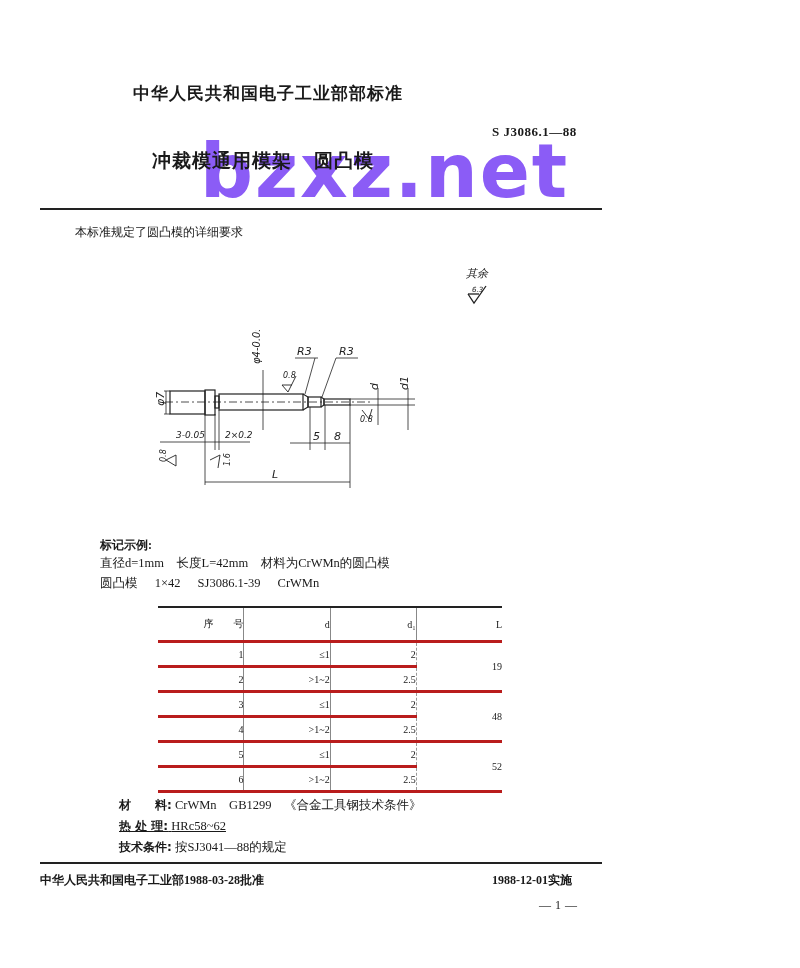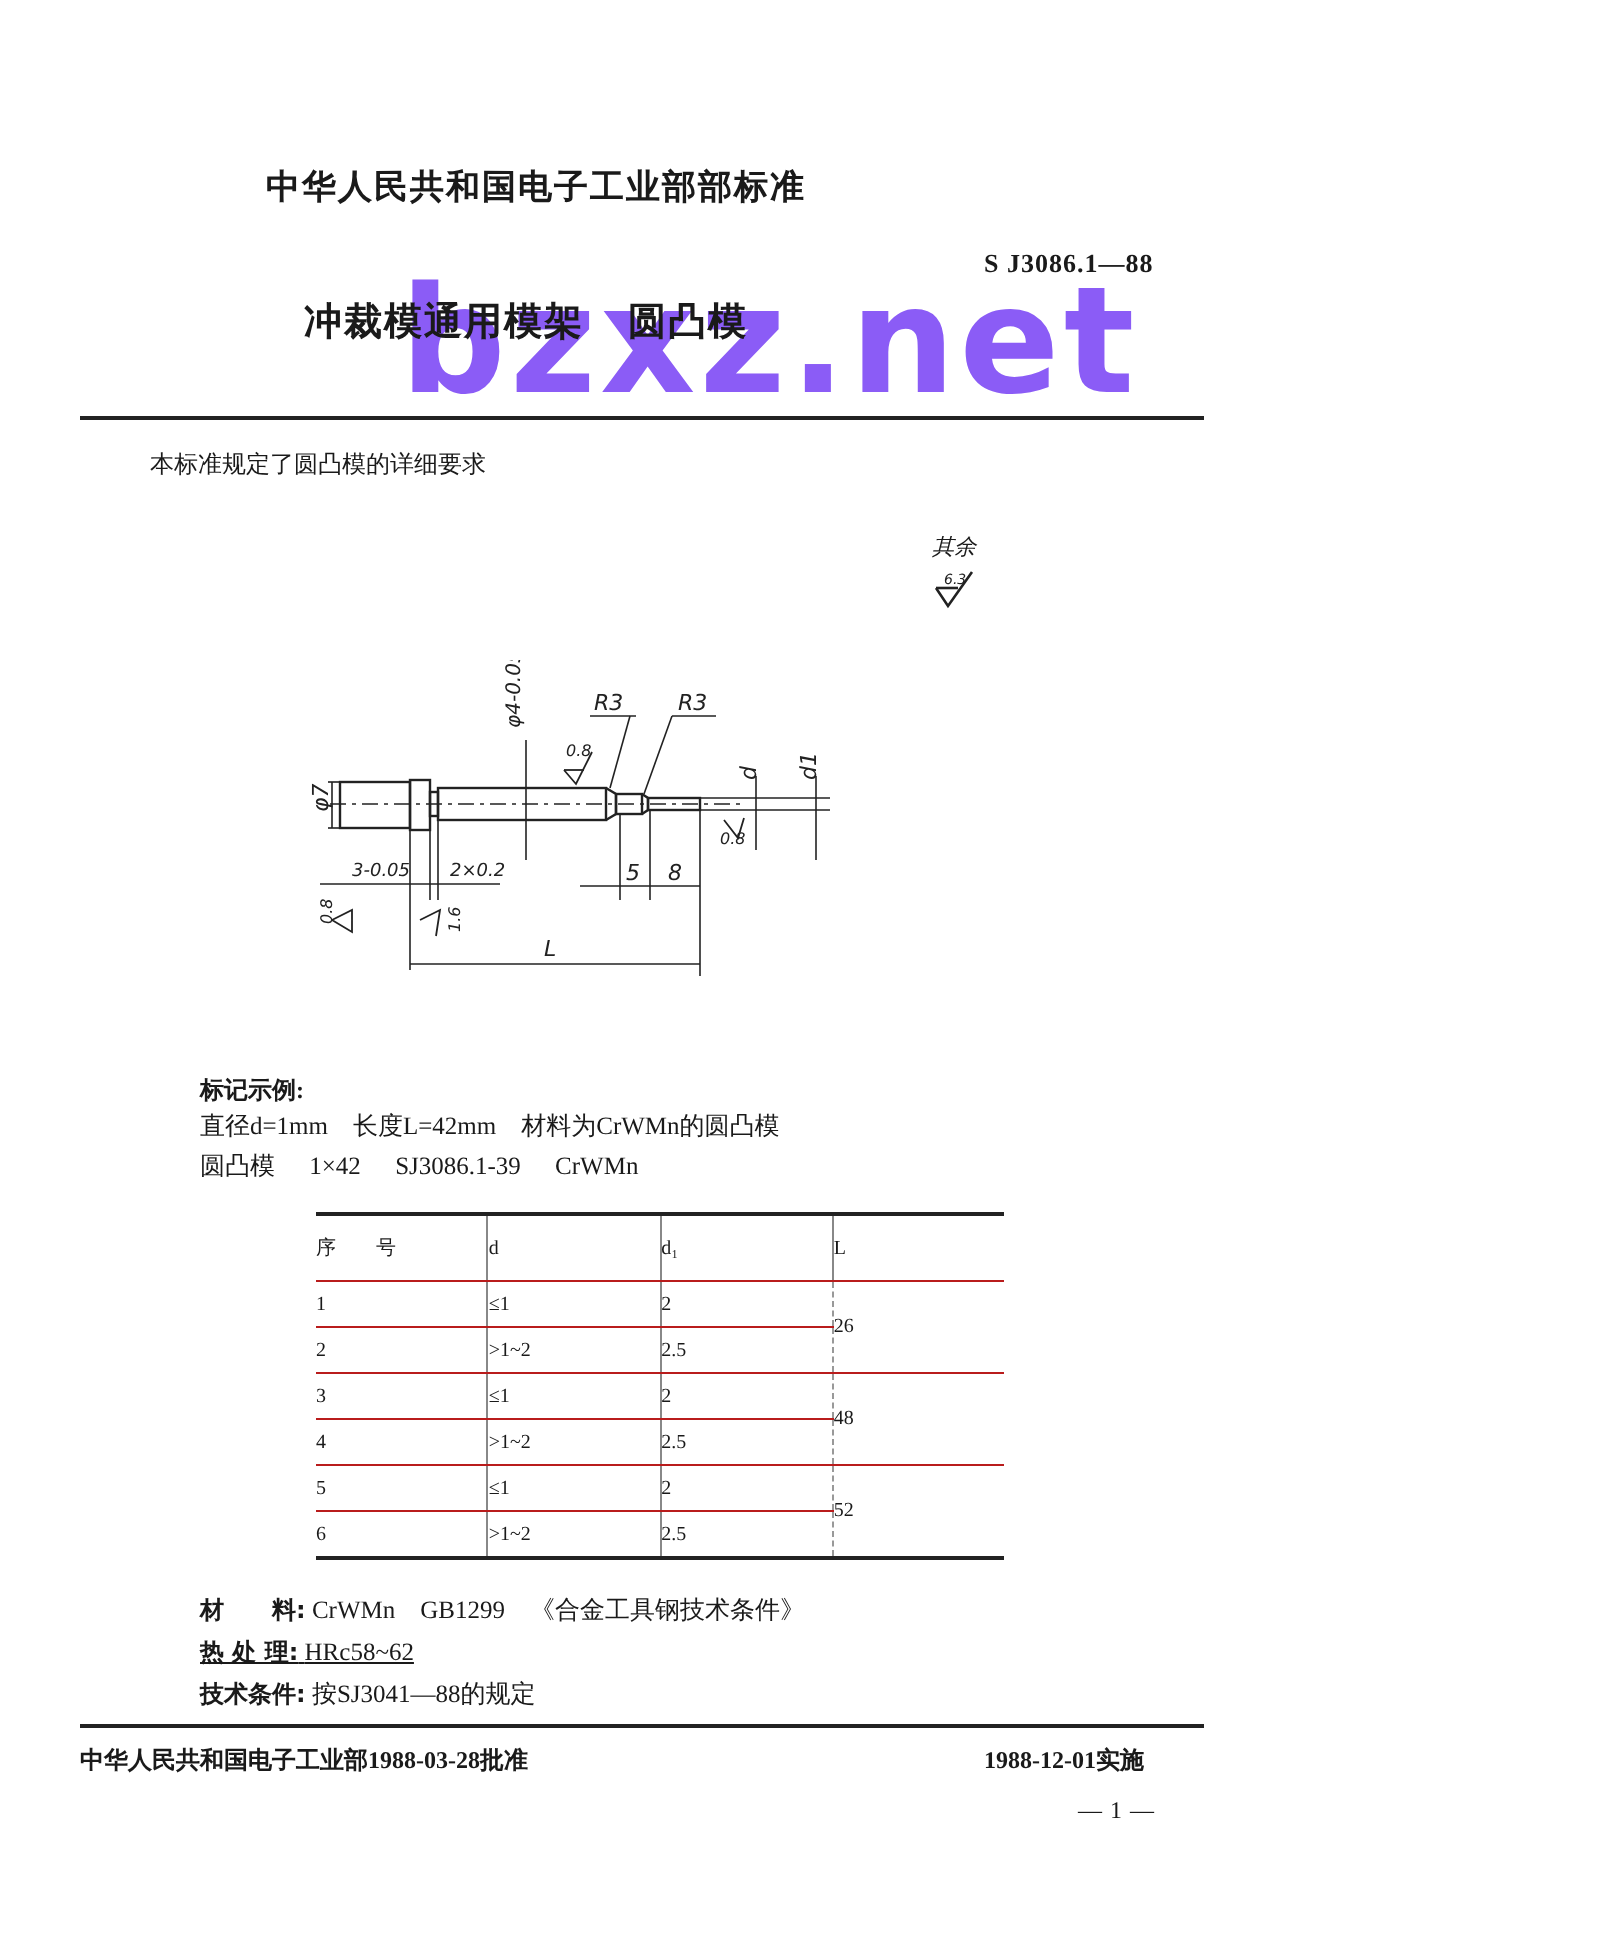--- a/index.html
+++ b/index.html
@@ -16,27 +16,27 @@
   .rule-bottom { left: 40px; top: 862px; width: 562px; }
   .scope { left: 75px; top: 224px; font-size: 12px; font-family: "Liberation Serif", serif; }
   .roughness { left: 466px; top: 266px; font-size: 11px; font-family: "DejaVu Sans", sans-serif; font-style: italic; display: flex; align-items: center; gap: 3px; flex-direction: column; }
   .drawing { left: 140px; top: 330px; }
   .example-head { left: 100px; top: 537px; font-size: 12px; }
   .example-line { left: 100px; font-size: 12.5px; font-family: "Liberation Serif", serif; }
   .example-line1 { top: 555px; }
   .example-line2 { top: 575px; }
   .example-line2 span { margin-right: 14px; }
   table.spec { position: absolute; left: 158px; top: 606px; width: 344px; border-collapse: collapse; font-family: "Liberation Serif", serif; font-size: 10px; border-top: 2px solid #222; border-bottom: 2px solid #222; }
-  table.spec th, table.spec td { text-align: left; height: 22px; padding: 0; border-bottom: 1px solid #b91c1c; }
+  table.spec th, table.spec td { text-align: right; height: 22px; padding: 0; border-bottom: 3px solid #b91c1c; }
   table.spec th { height: 32px; font-weight: normal; }
   table.spec th + th, table.spec td + td { border-left: 1px solid #888; }
   table.spec td.lcol { border-left: 1px dashed #999; }
   .col-no { width: 86px; } .col-d { width: 86px; } .col-d1 { width: 86px; } .col-L { width: 86px; }
   .notes { left: 100px; font-size: 12.5px; font-family: "Liberation Serif", serif; }
-  .notes .lbl { font-family: "DejaVu Sans", sans-serif; font-weight: bold; font-size: 12px; }
+  .notes .lbl { font-family: "DejaVu Sans", sans-serif; font-weight: bold; font-size: 12px; margin-left: 19px; }
   .note1 { top: 797px; } .note2 { top: 818px; text-decoration: underline; } .note3 { top: 839px; }
   .footer-left { left: 40px; top: 872px; font-size: 12px; }
   .footer-right { left: 492px; top: 872px; font-size: 12px; }
   .page-no { left: 539px; top: 898px; font-size: 12px; font-family: "Liberation Serif", serif; letter-spacing: 4px; }
   svg text { font-family: "DejaVu Sans", sans-serif; font-style: italic; }
 </style>
 </head>
 <body>
 
 <div class="abs watermark">bzxz.net</div>
@@ -146,21 +146,21 @@
       <th class="col-d">d</th>
       <th class="col-d1">d₁</th>
       <th class="col-L">L</th>
     </tr>
   </thead>
   <tbody>
     <tr>
       <td>1</td>
       <td>≤1</td>
       <td>2</td>
-      <td class="lcol" rowspan="2">26</td>
+      <td class="lcol" rowspan="2">19</td>
     </tr>
     <tr>
       <td>2</td>
       <td>&gt;1~2</td>
       <td>2.5</td>
     </tr>
     <tr>
       <td>3</td>
       <td>≤1</td>
       <td>2</td>

